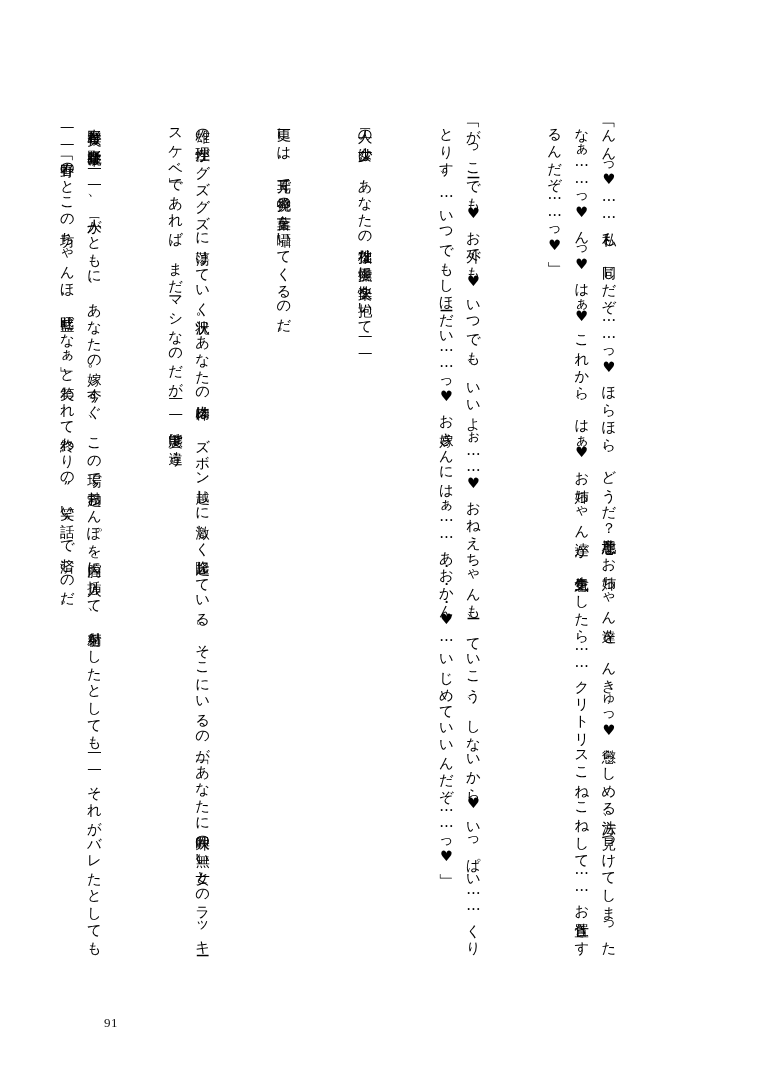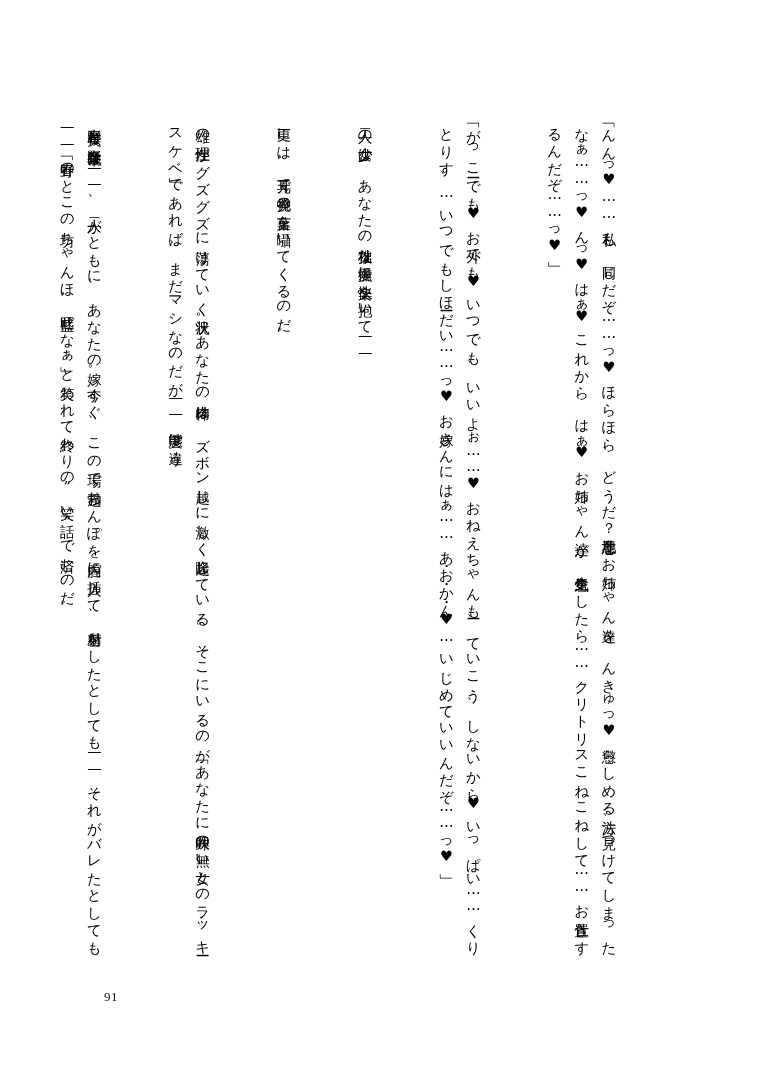--- a/index.html
+++ b/index.html
@@ -38,21 +38,21 @@
     word-break: break-all;
     direction: ltr;
   }
   #text-block p {
     margin: 0;
     padding: 0;
   }
   #page-number {
     position: absolute;
     left: 104px;
-    top: 989px;
+    top: 1015px;
     font-family: "Liberation Serif", "DejaVu Serif", serif;
     font-size: 13px;
     color: #111111;
     letter-spacing: 0.5px;
   }
 </style>
 </head>
 <body>
 
 <div id="page">

